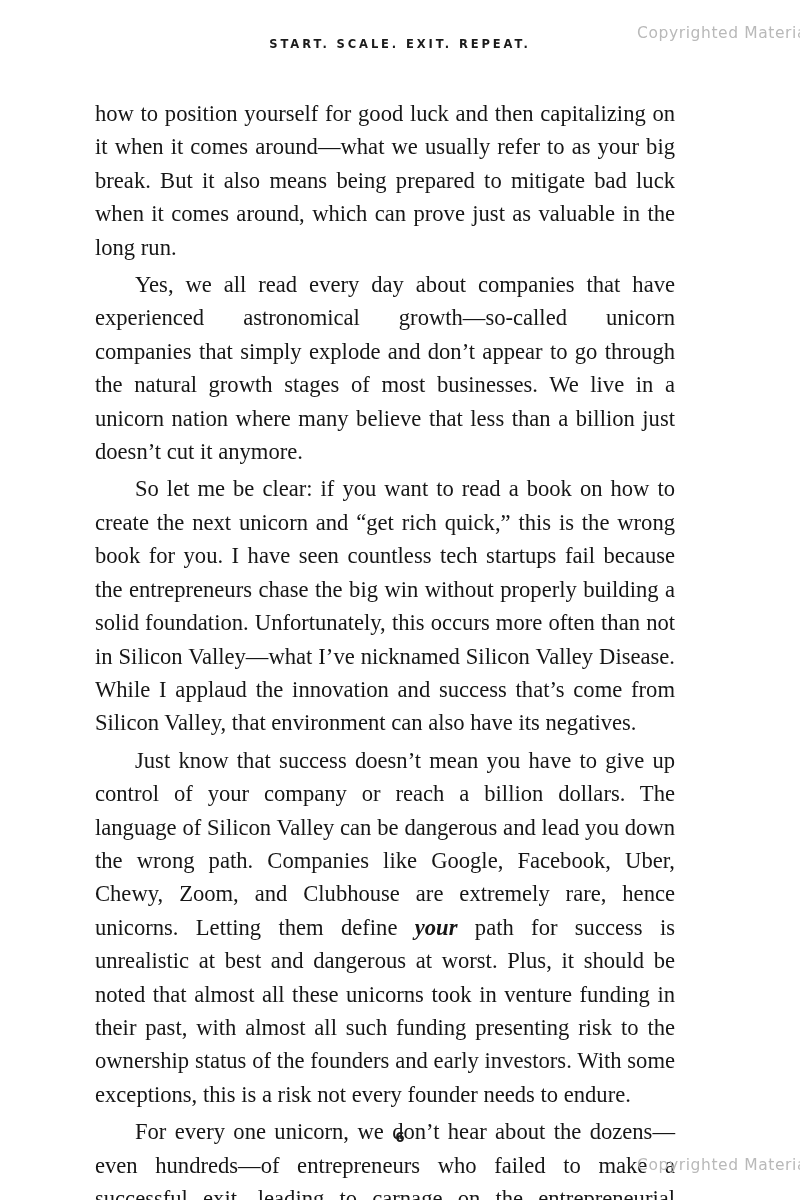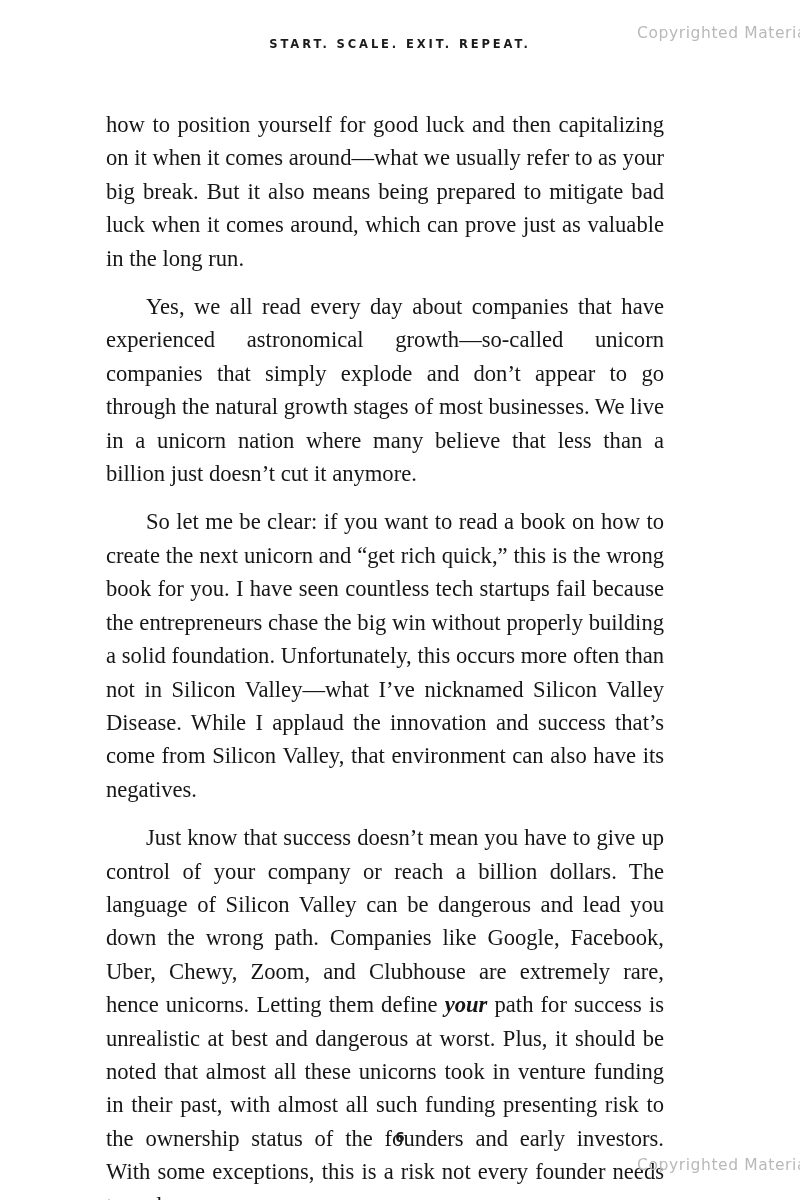--- a/index.html
+++ b/index.html
@@ -51,21 +51,21 @@
 
   
   .body-block {
     position: absolute;
     top: 93px;
     left: 91px;
     width: 588px;
   }
 
   .body-block p {
-    margin: 15px;
+    margin: 4px;
     font-size: 22.6px;
     line-height: 33.4px;
     color: #161616;
     text-align: justify;
     text-justify: inter-word;
     text-indent: 40px;
     -webkit-font-smoothing: antialiased;
   }
 
   .body-block p.no-indent {

